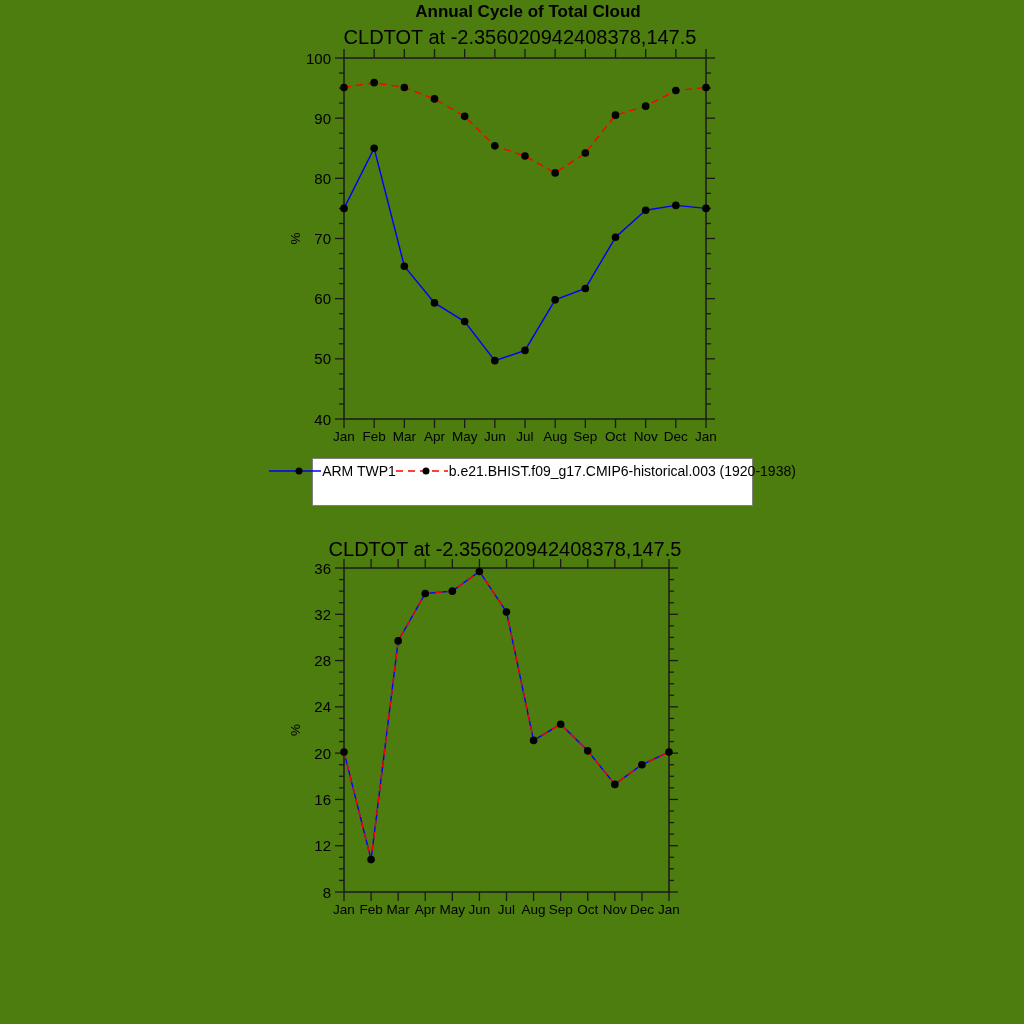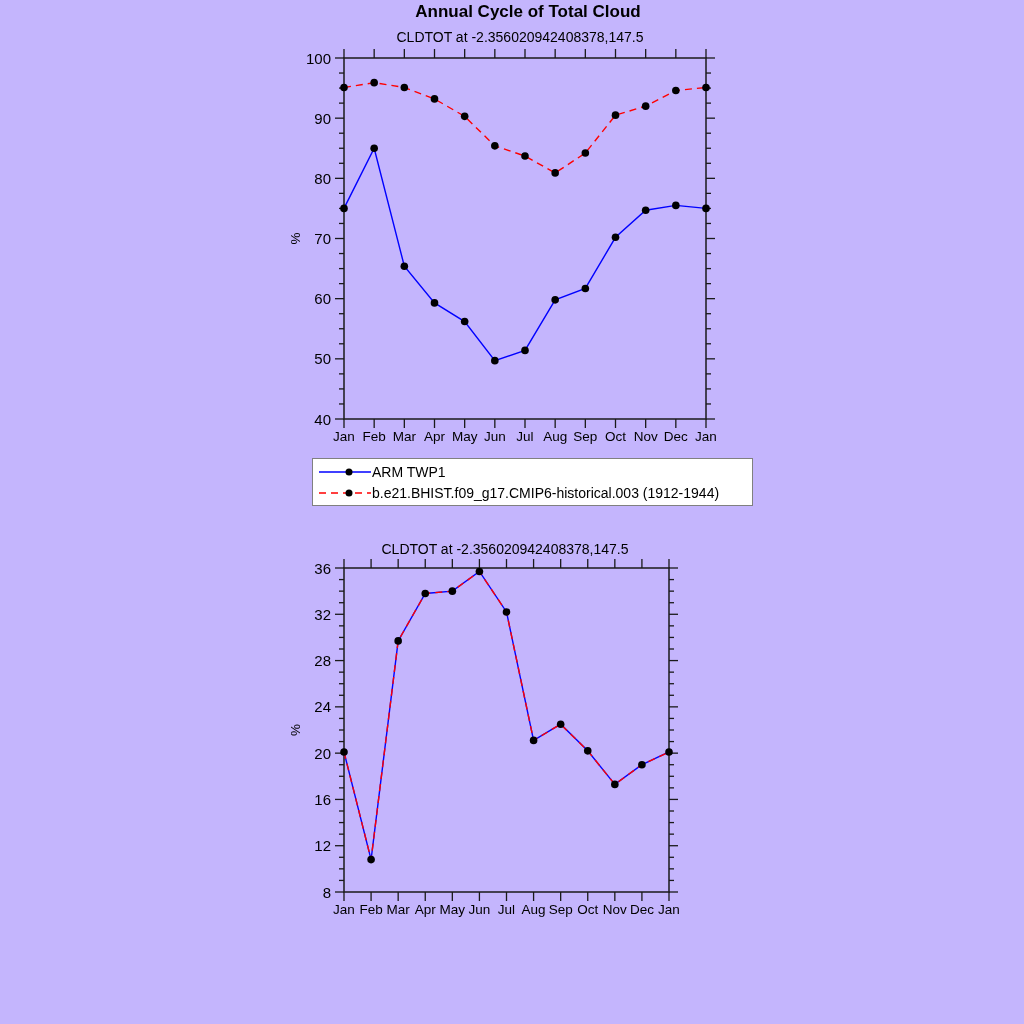--- a/index.html
+++ b/index.html
@@ -1,32 +1,32 @@
 <!DOCTYPE html>
 <html><head>
 <meta charset="utf-8">
 <style>
   html,body{margin:0;padding:0;background:#ffffff;}
   .page{
-    position:relative;width:1024px;height:1024px;background:#c4b5fd;overflow:hidden;
+    position:relative;width:1024px;height:1024px;background:#4d7c0f;overflow:hidden;
     font-family:"Liberation Sans","DejaVu Sans",sans-serif;color:#000;
   }
   .chart-title{position:absolute;text-align:center;font-weight:bold;font-size:17px;line-height:20px;white-space:nowrap;}
-  .chart-subtitle{position:absolute;text-align:center;font-size:14px;line-height:17px;white-space:nowrap;}
+  .chart-subtitle{position:absolute;text-align:center;font-size:20px;line-height:17px;white-space:nowrap;}
   #title1{top:2px;left:228px;width:600px;}
   #subtitle1{top:29px;left:220px;width:600px;}
   #title2{top:514px;left:197px;width:600px;}
   #subtitle2{top:541px;left:205px;width:600px;}
   svg.plot{position:absolute;left:0;}
   #svg1{top:0;width:1024px;height:452px;}
   #svg2{top:553px;width:1024px;height:380px;}
   .legend{
     position:absolute;left:312px;top:458px;width:427px;height:44px;
     border:1px solid #808080;background:#fff;padding:1px 6px;
-    display:flex;flex-direction:column;justify-content:center;box-sizing:content-box;
+    display:flex;flex-direction:row;justify-content:center;box-sizing:content-box;
   }
   .legend-row{display:flex;align-items:center;height:21px;}
   .legend-sample{width:52px;height:12px;flex:0 0 52px;}
   .legend-label{font-size:14px;white-space:nowrap;margin-left:1px;}
 </style>
 </head>
 <body>
 
 <div class="page">
 
@@ -168,21 +168,21 @@
         <line id="ls-line-0" x1="0" y1="6" x2="52" y2="6" stroke-width="1.4" stroke="#0000ff"></line>
         <circle id="ls-dot-0" cx="30" cy="6" r="3.5" fill="#000000"></circle>
       </svg>
       <span class="legend-label">ARM TWP1</span>
     </div>
     <div class="legend-row">
       <svg class="legend-sample">
         <line id="ls-line-1" x1="0" y1="6" x2="52" y2="6" stroke-width="1.4" stroke-dasharray="7,5" stroke="#ff0000"></line>
         <circle id="ls-dot-1" cx="30" cy="6" r="3.5" fill="#000000"></circle>
       </svg>
-      <span class="legend-label">b.e21.BHIST.f09_g17.CMIP6-historical.003 (1912-1944)</span>
+      <span class="legend-label">b.e21.BHIST.f09_g17.CMIP6-historical.003 (1920-1938)</span>
     </div>
   </div>
 
   <div class="chart-subtitle" id="subtitle2">CLDTOT at -2.356020942408378,147.5</div>
 
   <svg class="plot" id="svg2">
       <line x1="335" y1="339" x2="344" y2="339" stroke="#1a1a1a" stroke-width="1.3"></line>
       <line x1="669" y1="339" x2="678" y2="339" stroke="#1a1a1a" stroke-width="1.3"></line>
       <text x="331" y="344.5" text-anchor="end" font-size="15" fill="#000">8</text>
       <line x1="339" y1="327.42857142857144" x2="344" y2="327.42857142857144" stroke="#1a1a1a" stroke-width="1.3"></line>

